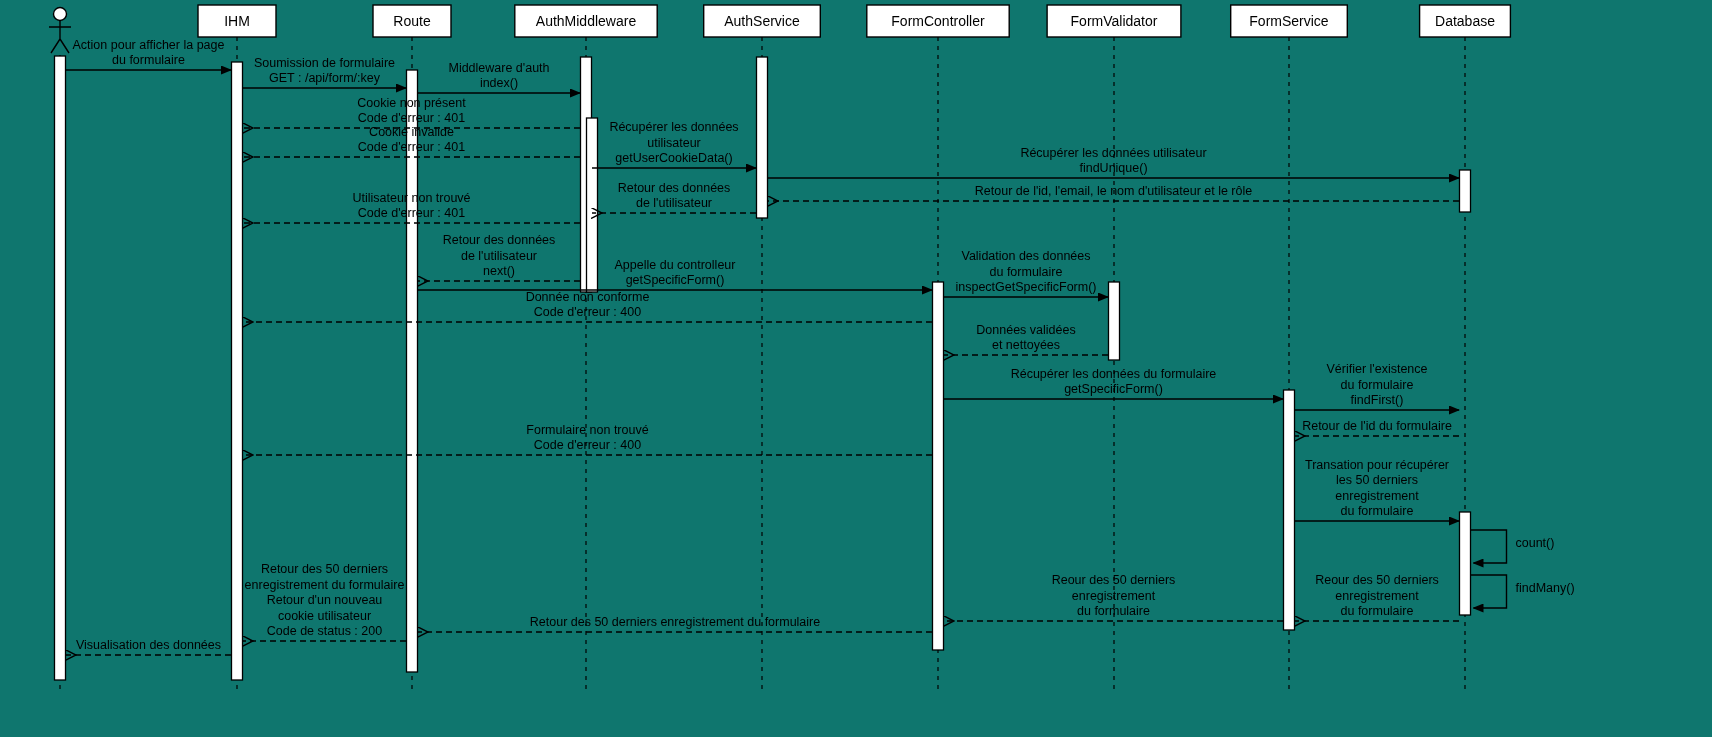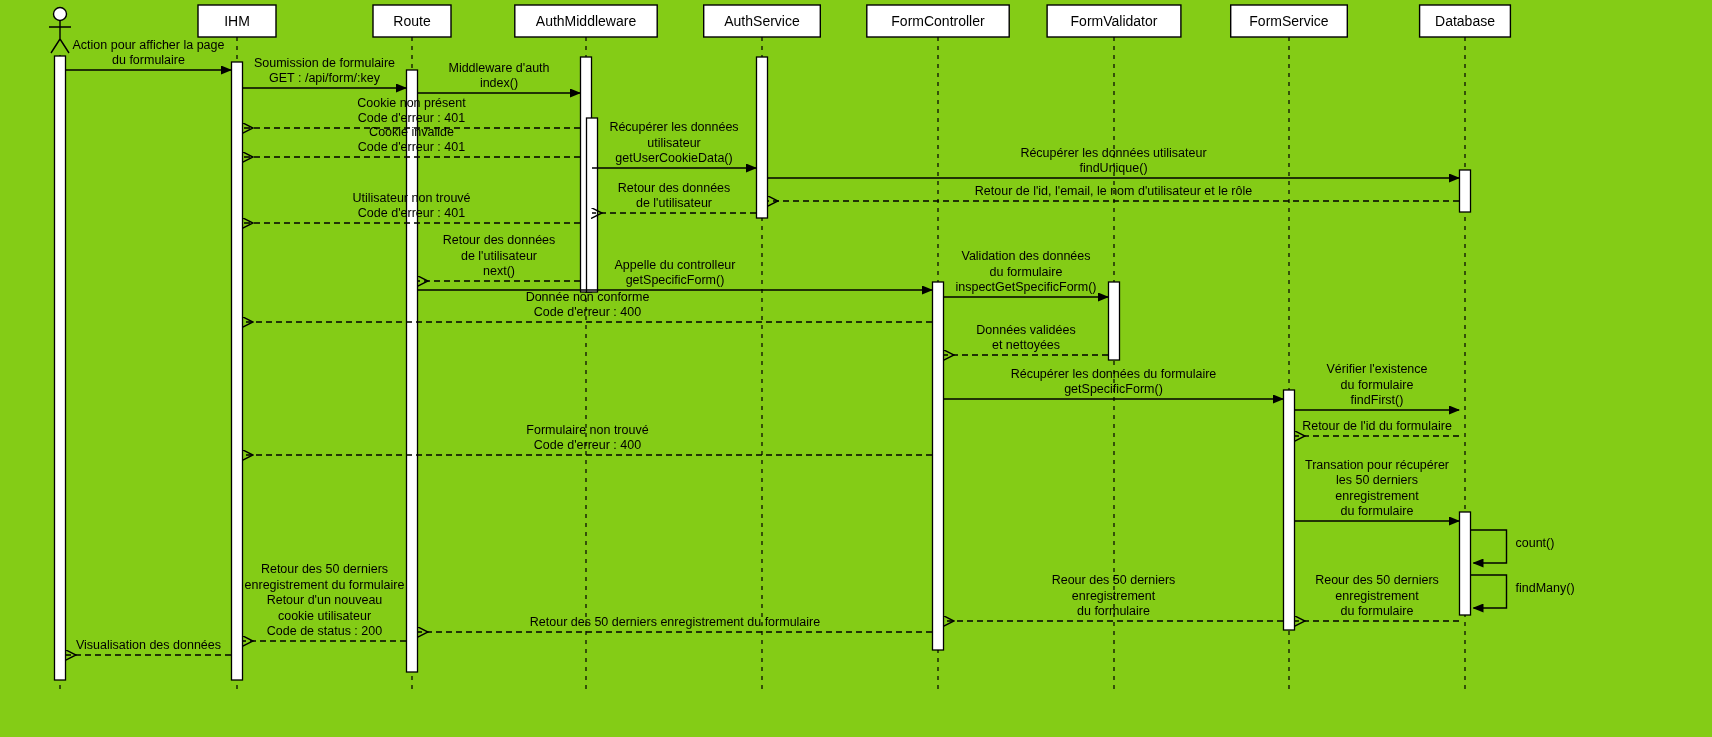--- a/index.html
+++ b/index.html
@@ -8,21 +8,21 @@
     background: #ffffff;
   }
   body {
     font-family: "Liberation Sans", sans-serif;
     color: #000000;
   }
   #diagram-root {
     position: relative;
     width: 1712px;
     height: 737px;
-    background: #84cc16;
+    background: #0f766e;
     overflow: hidden;
   }
   #diagram-svg {
     position: absolute;
     left: 0;
     top: 0;
   }
   .lifeline-box {
     fill: #ffffff;
     stroke: #000000;

